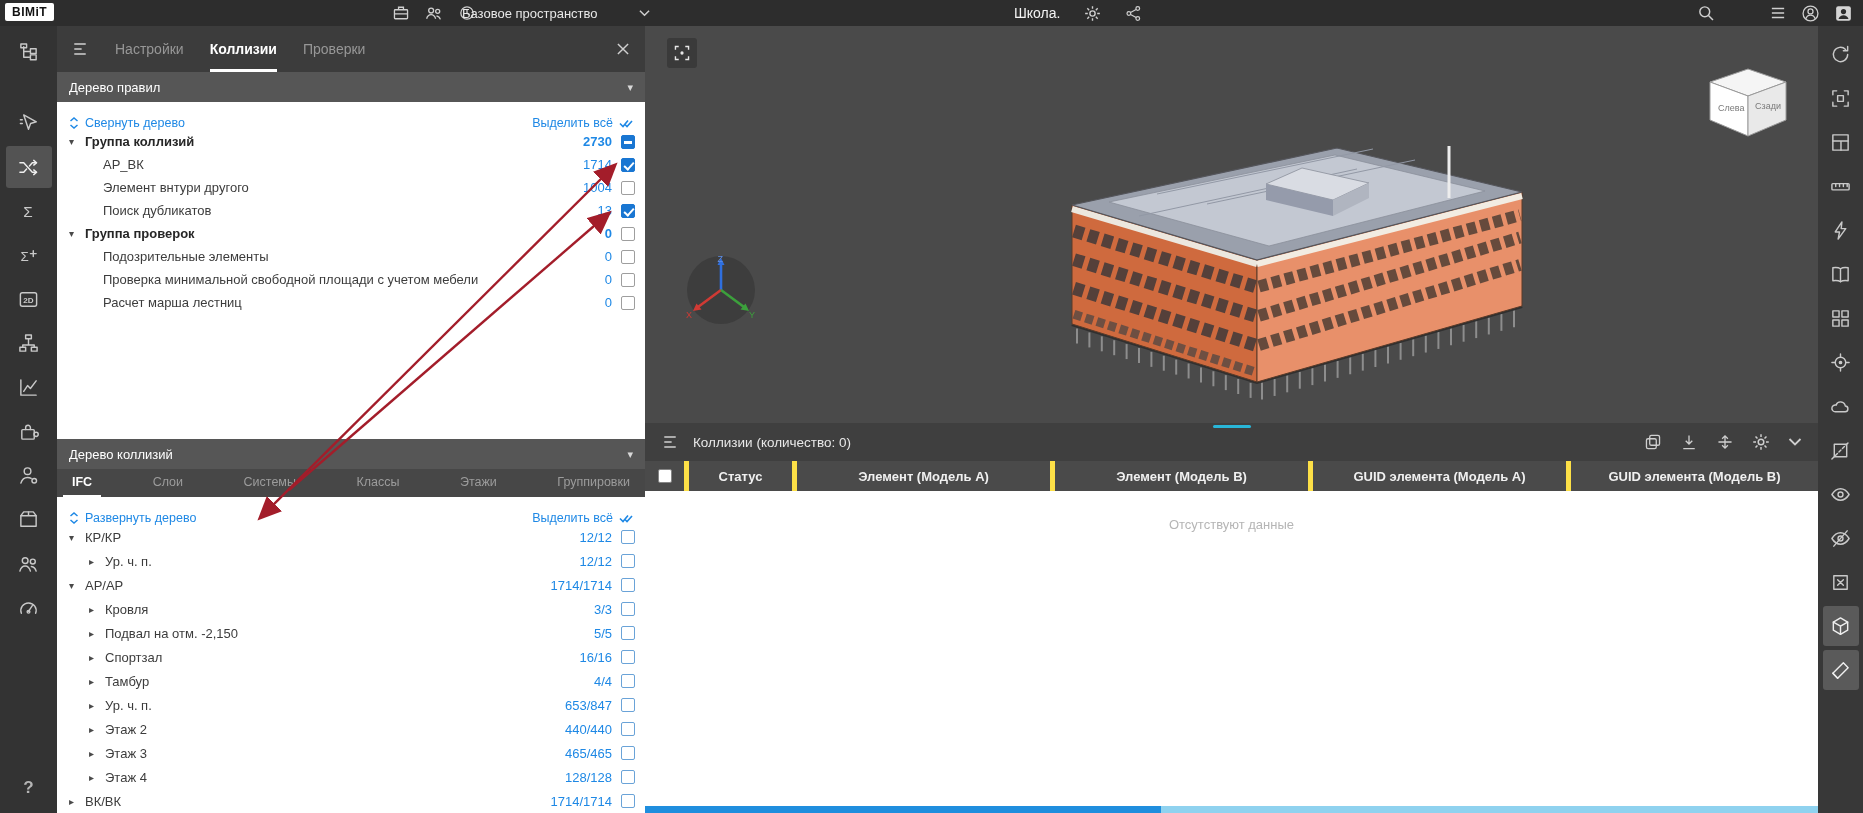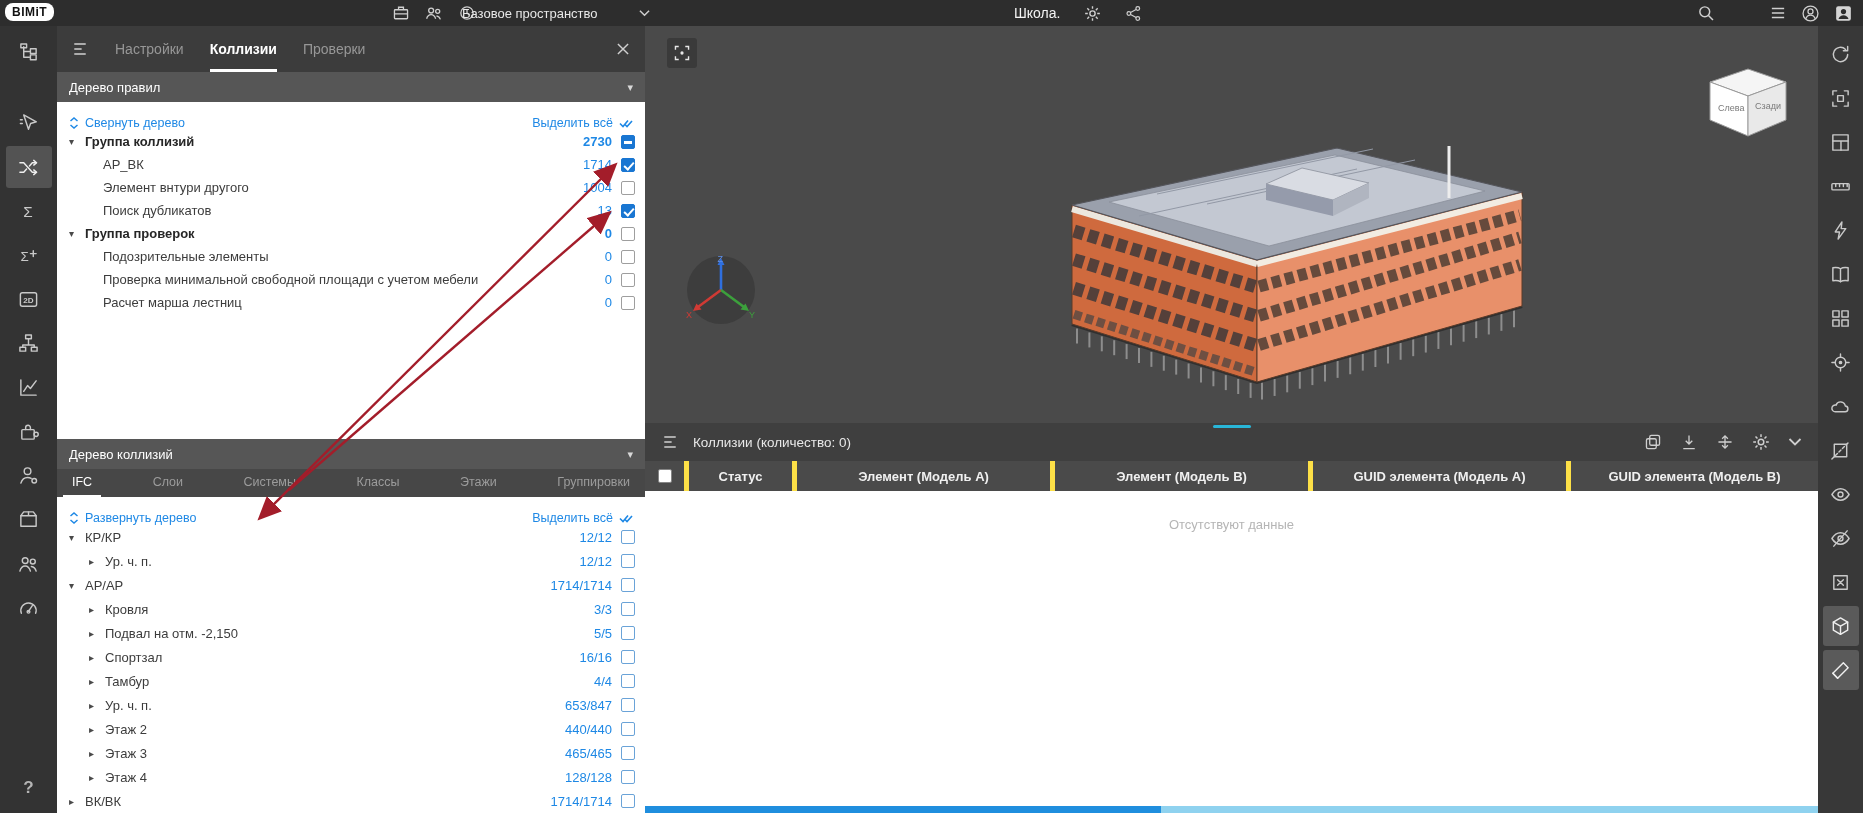--- a/index.html
+++ b/index.html
@@ -2,21 +2,21 @@
 <html><head>
 <meta charset="utf-8">
 <style>
   *{margin:0;padding:0;box-sizing:border-box}
   html,body{width:1863px;height:813px;overflow:hidden;background:#333;
     font-family:"Liberation Sans","DejaVu Sans",sans-serif;-webkit-font-smoothing:antialiased}
   svg{display:block}
   
   .topbar{height:26px;background:#2d2d2d;position:relative;color:#d6d6d6}
   .logo{position:absolute;left:5px;top:3px;background:#fff;color:#111;font-weight:bold;
-    font-size:12px;line-height:18px;padding:0 7px;border-radius:8px;letter-spacing:.5px}
+    font-size:12px;line-height:18px;padding:0 7px;border-radius:2px;letter-spacing:.5px}
   .tb-group{position:absolute;top:0;height:26px;display:flex;align-items:center}
   .tb-icons{left:392px;gap:15px}
   .workspace{left:462px;width:188px;justify-content:space-between;color:#e8e8e8;font-size:13px;cursor:pointer}
   .title-group{left:1014px;gap:24px}
   .project-title{font-size:14px;color:#f4f4f4}
   .tb-right{right:10px;gap:14px}
   .tb-right .search-gap{margin-right:40px}
   .tb-ic{display:flex;align-items:center;justify-content:center;color:#cfcfcf;cursor:pointer}
   
   .app{display:flex;height:787px}
@@ -65,21 +65,21 @@
   .cb.blue{border-color:#6aa3d8}
   .cb.checked,.cb.indeterminate{background:#1976d2;border-color:#1976d2}
   .cb.checked::after{content:"";position:absolute;left:4px;top:1px;width:4px;height:8px;
     border:solid #fff;border-width:0 2px 2px 0;transform:rotate(42deg)}
   .cb.indeterminate::after{content:"";position:absolute;left:2px;top:5px;width:8px;height:3px;background:#fff}
   .spacer{flex:1;background:#fff}
   .sub-tabs{height:28px;background:#474747;display:flex;align-items:stretch;
     justify-content:space-between;padding:0 6px;flex:none}
   .sub-tab{color:#9c9c9c;font-size:12.5px;display:flex;align-items:center;padding:0 9px;
     border-bottom:2px solid transparent;cursor:pointer}
-  .sub-tab.active{color:#fff;border-bottom-color:#fff;font-weight:normal}
+  .sub-tab.active{color:#fff;border-bottom-color:#fff;font-weight:bold}
   .coll{overflow:hidden;flex:none}
   .annot{position:absolute;inset:0;pointer-events:none;z-index:6}
   
   .center{flex:1;display:flex;flex-direction:column;min-width:0}
   .viewport{height:397px;background:#4a4a4a;position:relative;flex:none;overflow:hidden}
   .focus-btn{position:absolute;left:22px;top:12px;width:30px;height:30px;background:#3a3a3a;
     border-radius:3px;display:flex;align-items:center;justify-content:center;color:#e8e8e8;cursor:pointer}
   .viewcube{position:absolute;right:28px;top:40px;cursor:pointer}
   .gizmo{position:absolute;left:38px;top:226px}
   .building{position:absolute;left:372px;top:104px}

